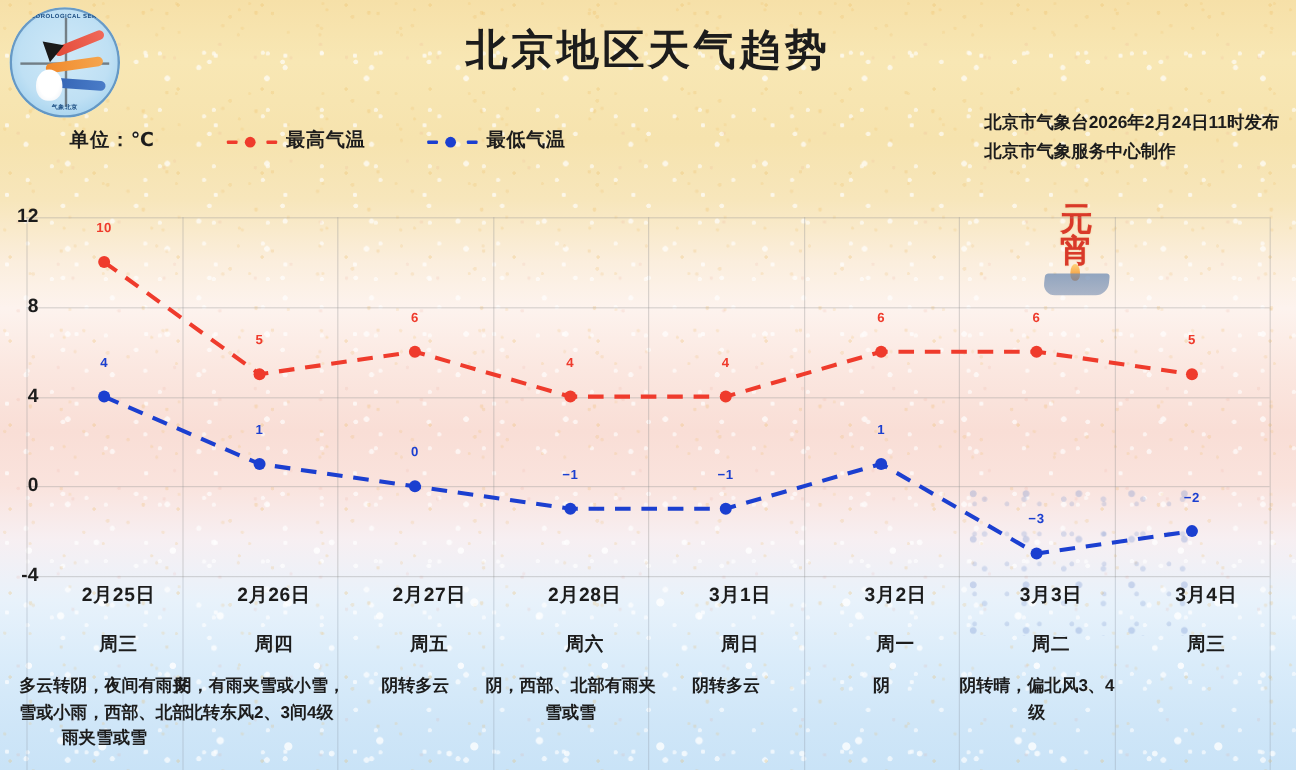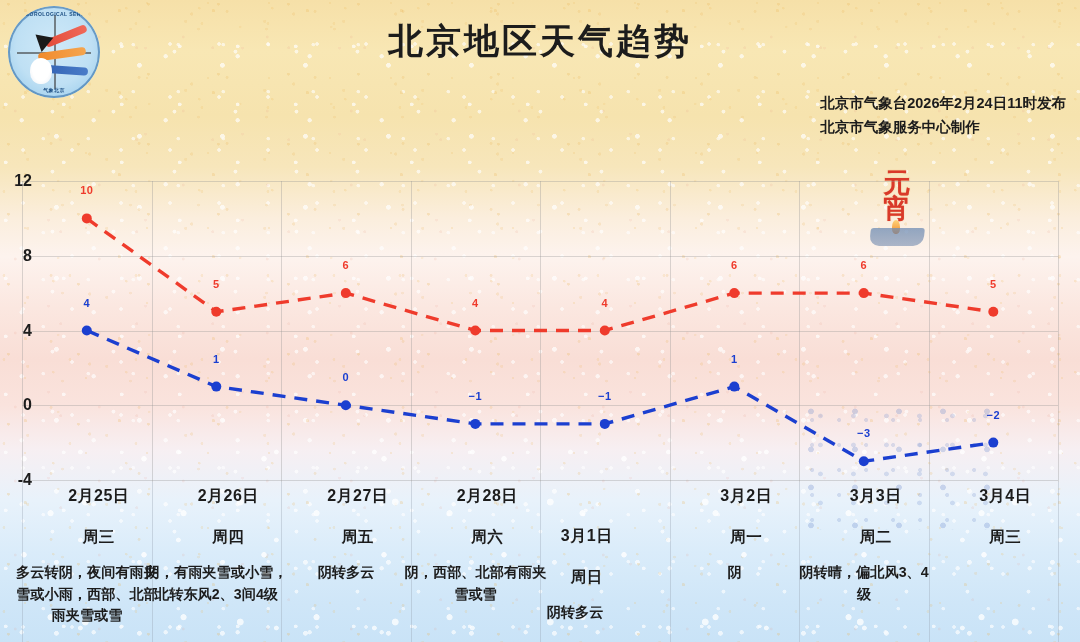--- a/index.html
+++ b/index.html
@@ -211,20 +211,41 @@
     <div class="band b2"></div>
     <div class="band b3"></div>
     <div class="cup"></div>
     <div class="tri"></div>
     <div class="txt-top">METEOROLOGICAL SERVICE</div>
     <div class="txt-bot">气象北京</div>
   </div>
 
   <div class="title">北京地区天气趋势</div>
 
+  <div class="unit-legend">
+    <div class="unit">单位：℃</div>
+
+    <div class="legend-item">
+      <div class="legend-mark">
+        <div class="seg s1" style="background:#ef3b2c"></div>
+        <div class="dot" style="background:#ef3b2c"></div>
+        <div class="seg s2" style="background:#ef3b2c"></div>
+      </div>
+      <div class="legend-label">最高气温</div>
+    </div>
+
+    <div class="legend-item">
+      <div class="legend-mark">
+        <div class="seg s1" style="background:#1b3fd0"></div>
+        <div class="dot" style="background:#1b3fd0"></div>
+        <div class="seg s2" style="background:#1b3fd0"></div>
+      </div>
+      <div class="legend-label">最低气温</div>
+    </div>
+  </div>
 
   <div class="publisher">
     <div>北京市气象台2026年2月24日11时发布</div>
     <div>北京市气象服务中心制作</div>
   </div>
 
   <div class="stamp">
     <div class="ch ch1">元</div>
     <div class="ch ch2">宵</div>
     <div class="flame"></div>
@@ -322,21 +343,21 @@
       <div class="col" style="left: 281px; width: 129.5px;">
         <div class="date">2月27日</div>
         <div class="week">周五</div>
         <div class="desc">阴转多云</div>
       </div>
       <div class="col" style="left: 410.5px; width: 129.5px;">
         <div class="date">2月28日</div>
         <div class="week">周六</div>
         <div class="desc">阴，西部、北部有雨夹雪或雪</div>
       </div>
-      <div class="col" style="left: 510px; width: 129.5px; margin-top: 40px;">
+      <div class="col" style="left: 540px; width: 129.5px;">
         <div class="date">3月1日</div>
         <div class="week">周日</div>
         <div class="desc">阴转多云</div>
       </div>
       <div class="col" style="left: 669.5px; width: 129.5px;">
         <div class="date">3月2日</div>
         <div class="week">周一</div>
         <div class="desc">阴</div>
       </div>
       <div class="col" style="left: 799px; width: 129.5px;">

